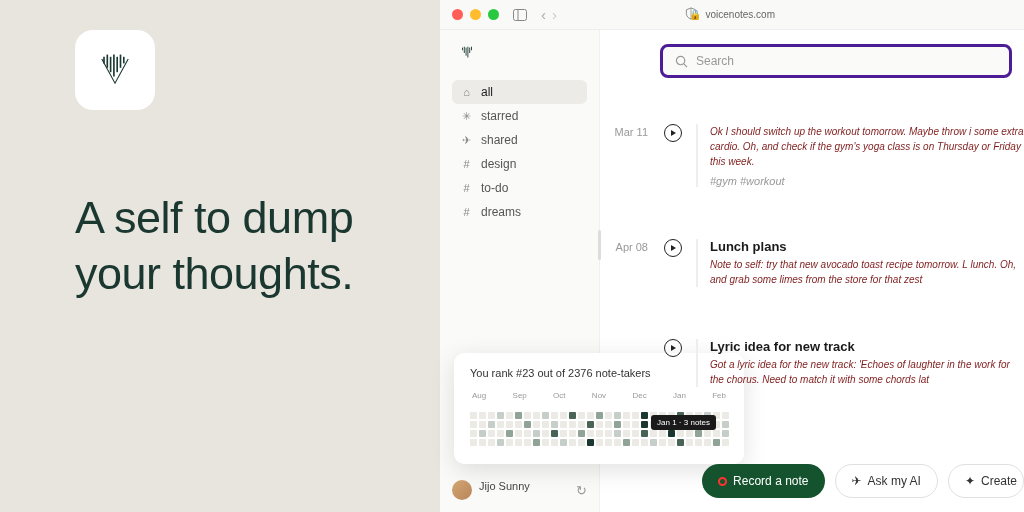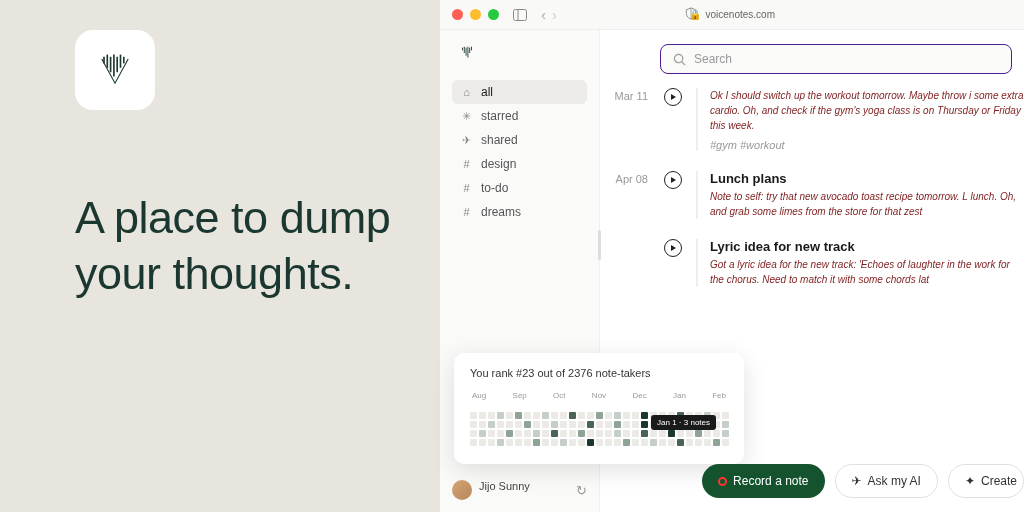--- a/index.html
+++ b/index.html
@@ -21,22 +21,22 @@
 .url-bar { position: absolute; left: 50%; transform: translateX(-50%); font-size: 10px; color: #666; display: flex; align-items: center; gap: 4px; }
 .shield { position: absolute; left: 42%; color: #888; font-size: 11px; }
 .app-body { flex: 1; display: flex; position: relative; }
 .sidebar { width: 160px; padding: 14px 12px; background: #fafaf9; border-right: 1px solid #f0f0ee; position: relative; }
 .sidebar-logo { width: 18px; height: 18px; margin: 0 0 14px 6px; }
 .nav-item { display: flex; align-items: center; gap: 8px; padding: 5px 8px; border-radius: 6px; font-size: 12px; color: #555; cursor: pointer; }
 .nav-item.active { background: #ecebe8; color: #222; }
 .nav-icon { width: 13px; display: inline-flex; justify-content: center; color: #888; font-size: 11px; }
 .main { flex: 1; padding: 14px 0 0 0; position: relative; }
 .search-wrap { padding: 0 12px 14px 60px; }
-.search { display: flex; align-items: center; gap: 8px; padding: 7px 12px; border: 1px solid #4c1d95; border-radius: 8px; background: #fafaf9; font-size: 12px; color: #999; }
-.note-row { display: flex; gap: 16px; padding: 0 0 20px 0; }
+.search { display: flex; align-items: center; gap: 8px; padding: 7px 12px; border: 3px solid #4c1d95; border-radius: 8px; background: #fafaf9; font-size: 12px; color: #999; }
+.note-row { display: flex; gap: 16px; padding: 0 0 20px 0; margin-top: 32px; }
 .note-date { width: 48px; text-align: right; font-size: 11px; color: #999; padding-top: 2px; }
 .note-play { width: 18px; height: 18px; border: 1.5px solid #222; border-radius: 50%; display: flex; align-items: center; justify-content: center; flex-shrink: 0; cursor: pointer; }
 .note-play::after { content: ''; width: 0; height: 0; border-left: 5px solid #222; border-top: 3px solid transparent; border-bottom: 3px solid transparent; margin-left: 1px; }
 .note-content { flex: 1; border-left: 2px solid #eee; padding-left: 12px; margin-left: -2px; }
 .note-title { font-size: 13px; font-weight: 600; color: #1a1a1a; margin-bottom: 3px; }
 .note-body { font-size: 10px; color: #7f1d1d; line-height: 1.5; font-style: italic; }
 .note-tags { font-size: 11px; color: #999; margin-top: 6px; font-style: italic; }
 .rank-popup { position: absolute; bottom: 48px; left: 14px; width: 290px; background: #fff; border-radius: 10px; box-shadow: 0 6px 24px rgba(0,0,0,0.12); padding: 14px 16px 18px; }
 .rank-title { font-size: 11px; color: #333; margin-bottom: 12px; }
 .months { display: flex; justify-content: space-between; font-size: 8px; color: #999; margin-bottom: 12px; padding: 0 2px; }
@@ -67,21 +67,21 @@
       <path d="M8 10 L20 32 L32 10" stroke="#1a3730" stroke-width="1" fill="none"></path>
       <line x1="10" y1="8" x2="10" y2="14" stroke="#1a3730" stroke-width="1.5"></line>
       <line x1="13" y1="6" x2="13" y2="18" stroke="#1a3730" stroke-width="1.5"></line>
       <line x1="16" y1="8" x2="16" y2="22" stroke="#1a3730" stroke-width="1.5"></line>
       <line x1="19" y1="6" x2="19" y2="26" stroke="#1a3730" stroke-width="1.5"></line>
       <line x1="22" y1="8" x2="22" y2="22" stroke="#1a3730" stroke-width="1.5"></line>
       <line x1="25" y1="6" x2="25" y2="18" stroke="#1a3730" stroke-width="1.5"></line>
       <line x1="28" y1="8" x2="28" y2="14" stroke="#1a3730" stroke-width="1.5"></line>
     </svg>
   </div>
-  <div class="hero-text">A place to dump your thoughts.</div>
+  <div class="hero-text">A self to dump your thoughts.</div>
 </div>
 
 <div class="right-panel">
   <div class="titlebar">
     <div class="traffic-lights">
       <div class="dot red"></div>
       <div class="dot yellow"></div>
       <div class="dot green"></div>
     </div>
     <div class="tb-icons">

